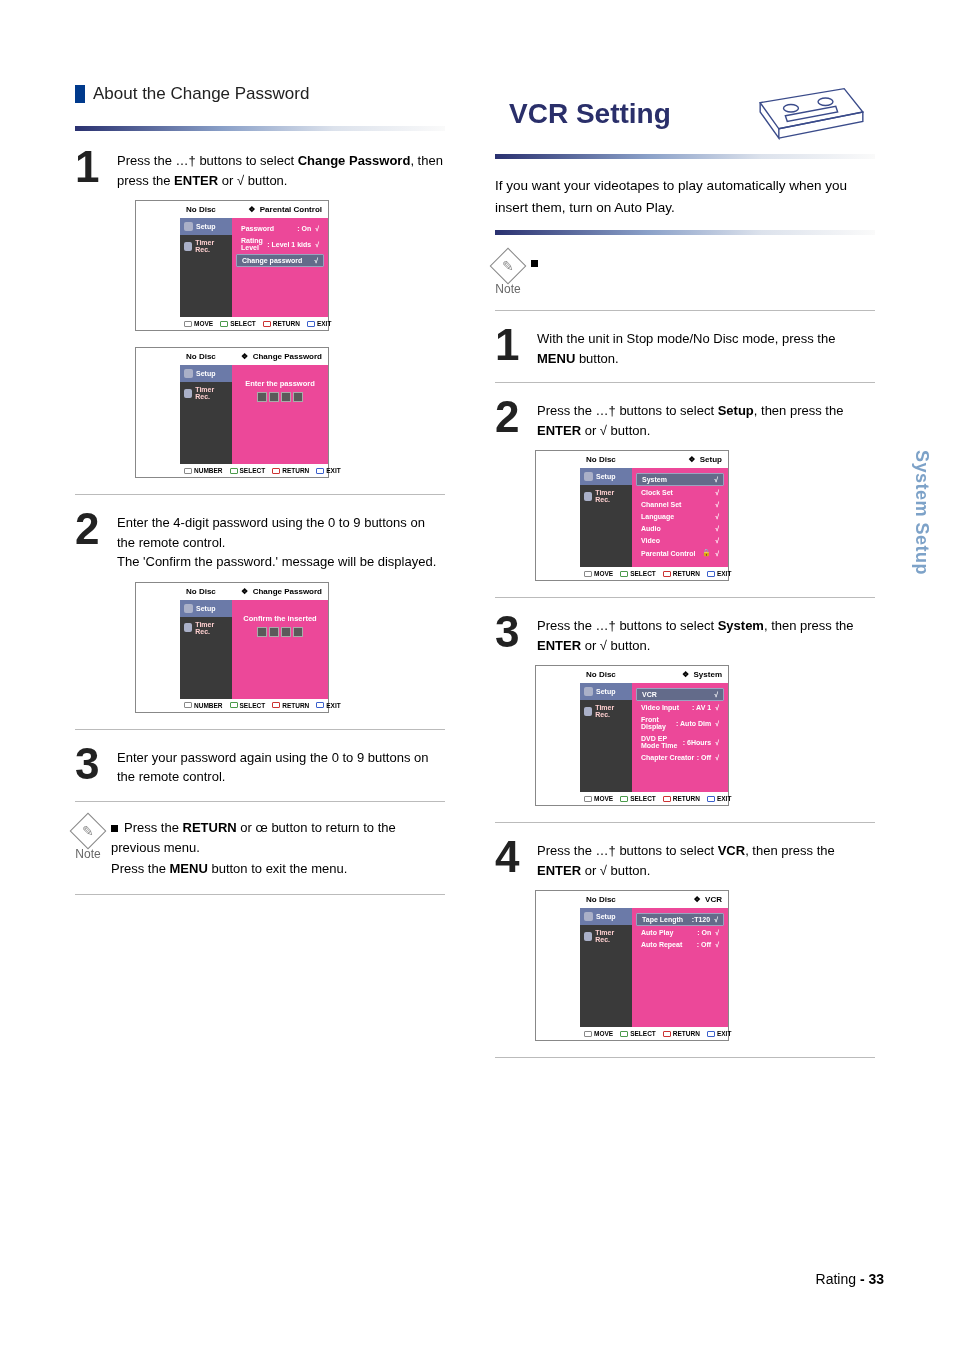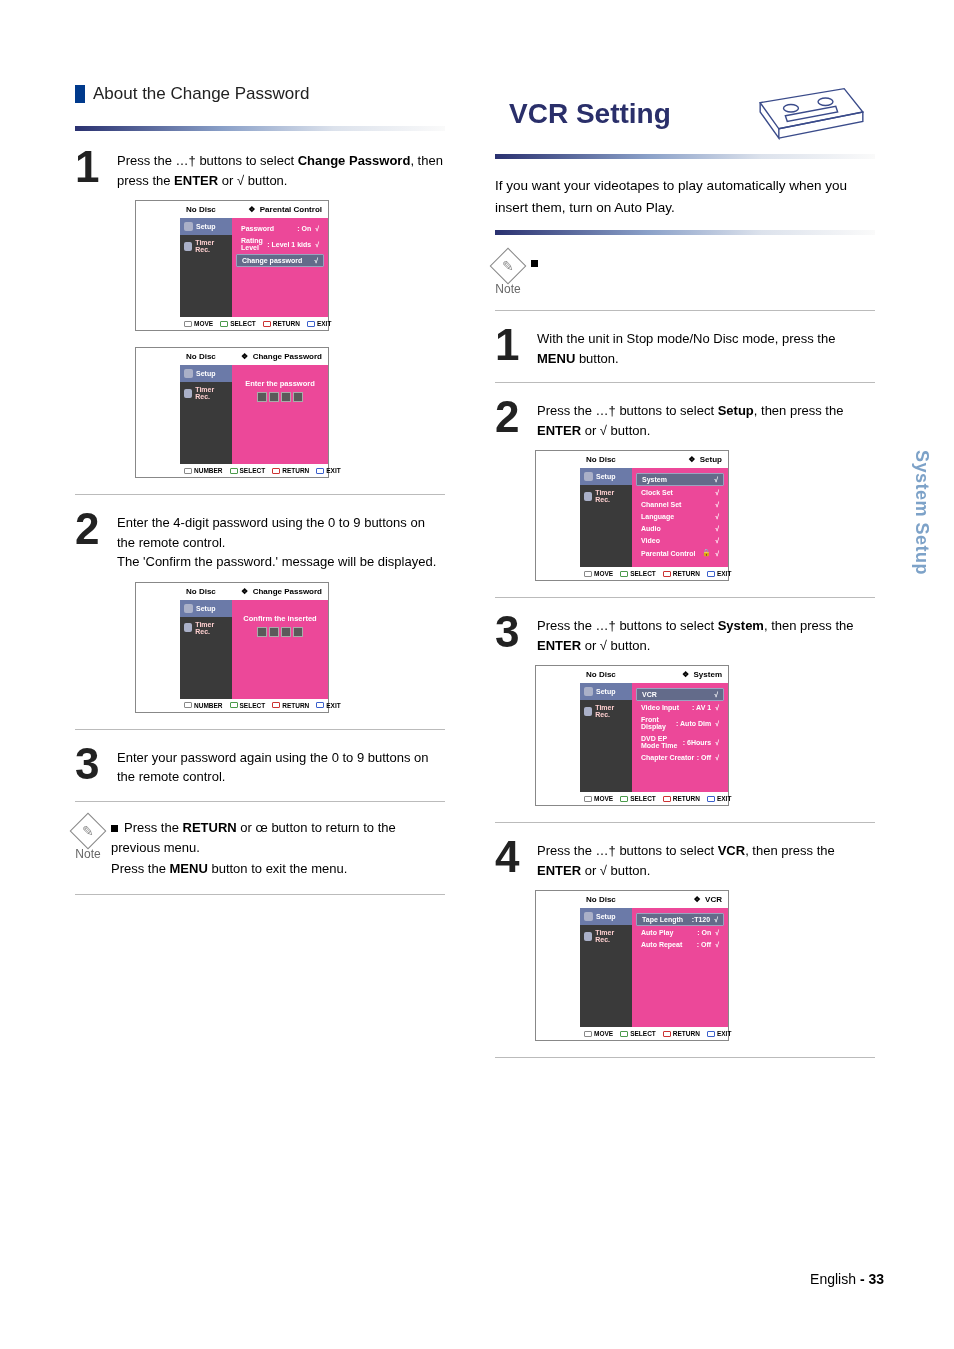--- a/index.html
+++ b/index.html
@@ -692,14 +692,14 @@
           </span>
         </div>
     </div>
     <hr class="thin-hr">
 
   </div>
 </div>
 
 <div class="sidetab">System Setup</div>
 <div class="footer">
-  <span>English </span><b>- 33</b>
+  <span>Rating </span><b>- 33</b>
 </div>
 
 </body></html>

